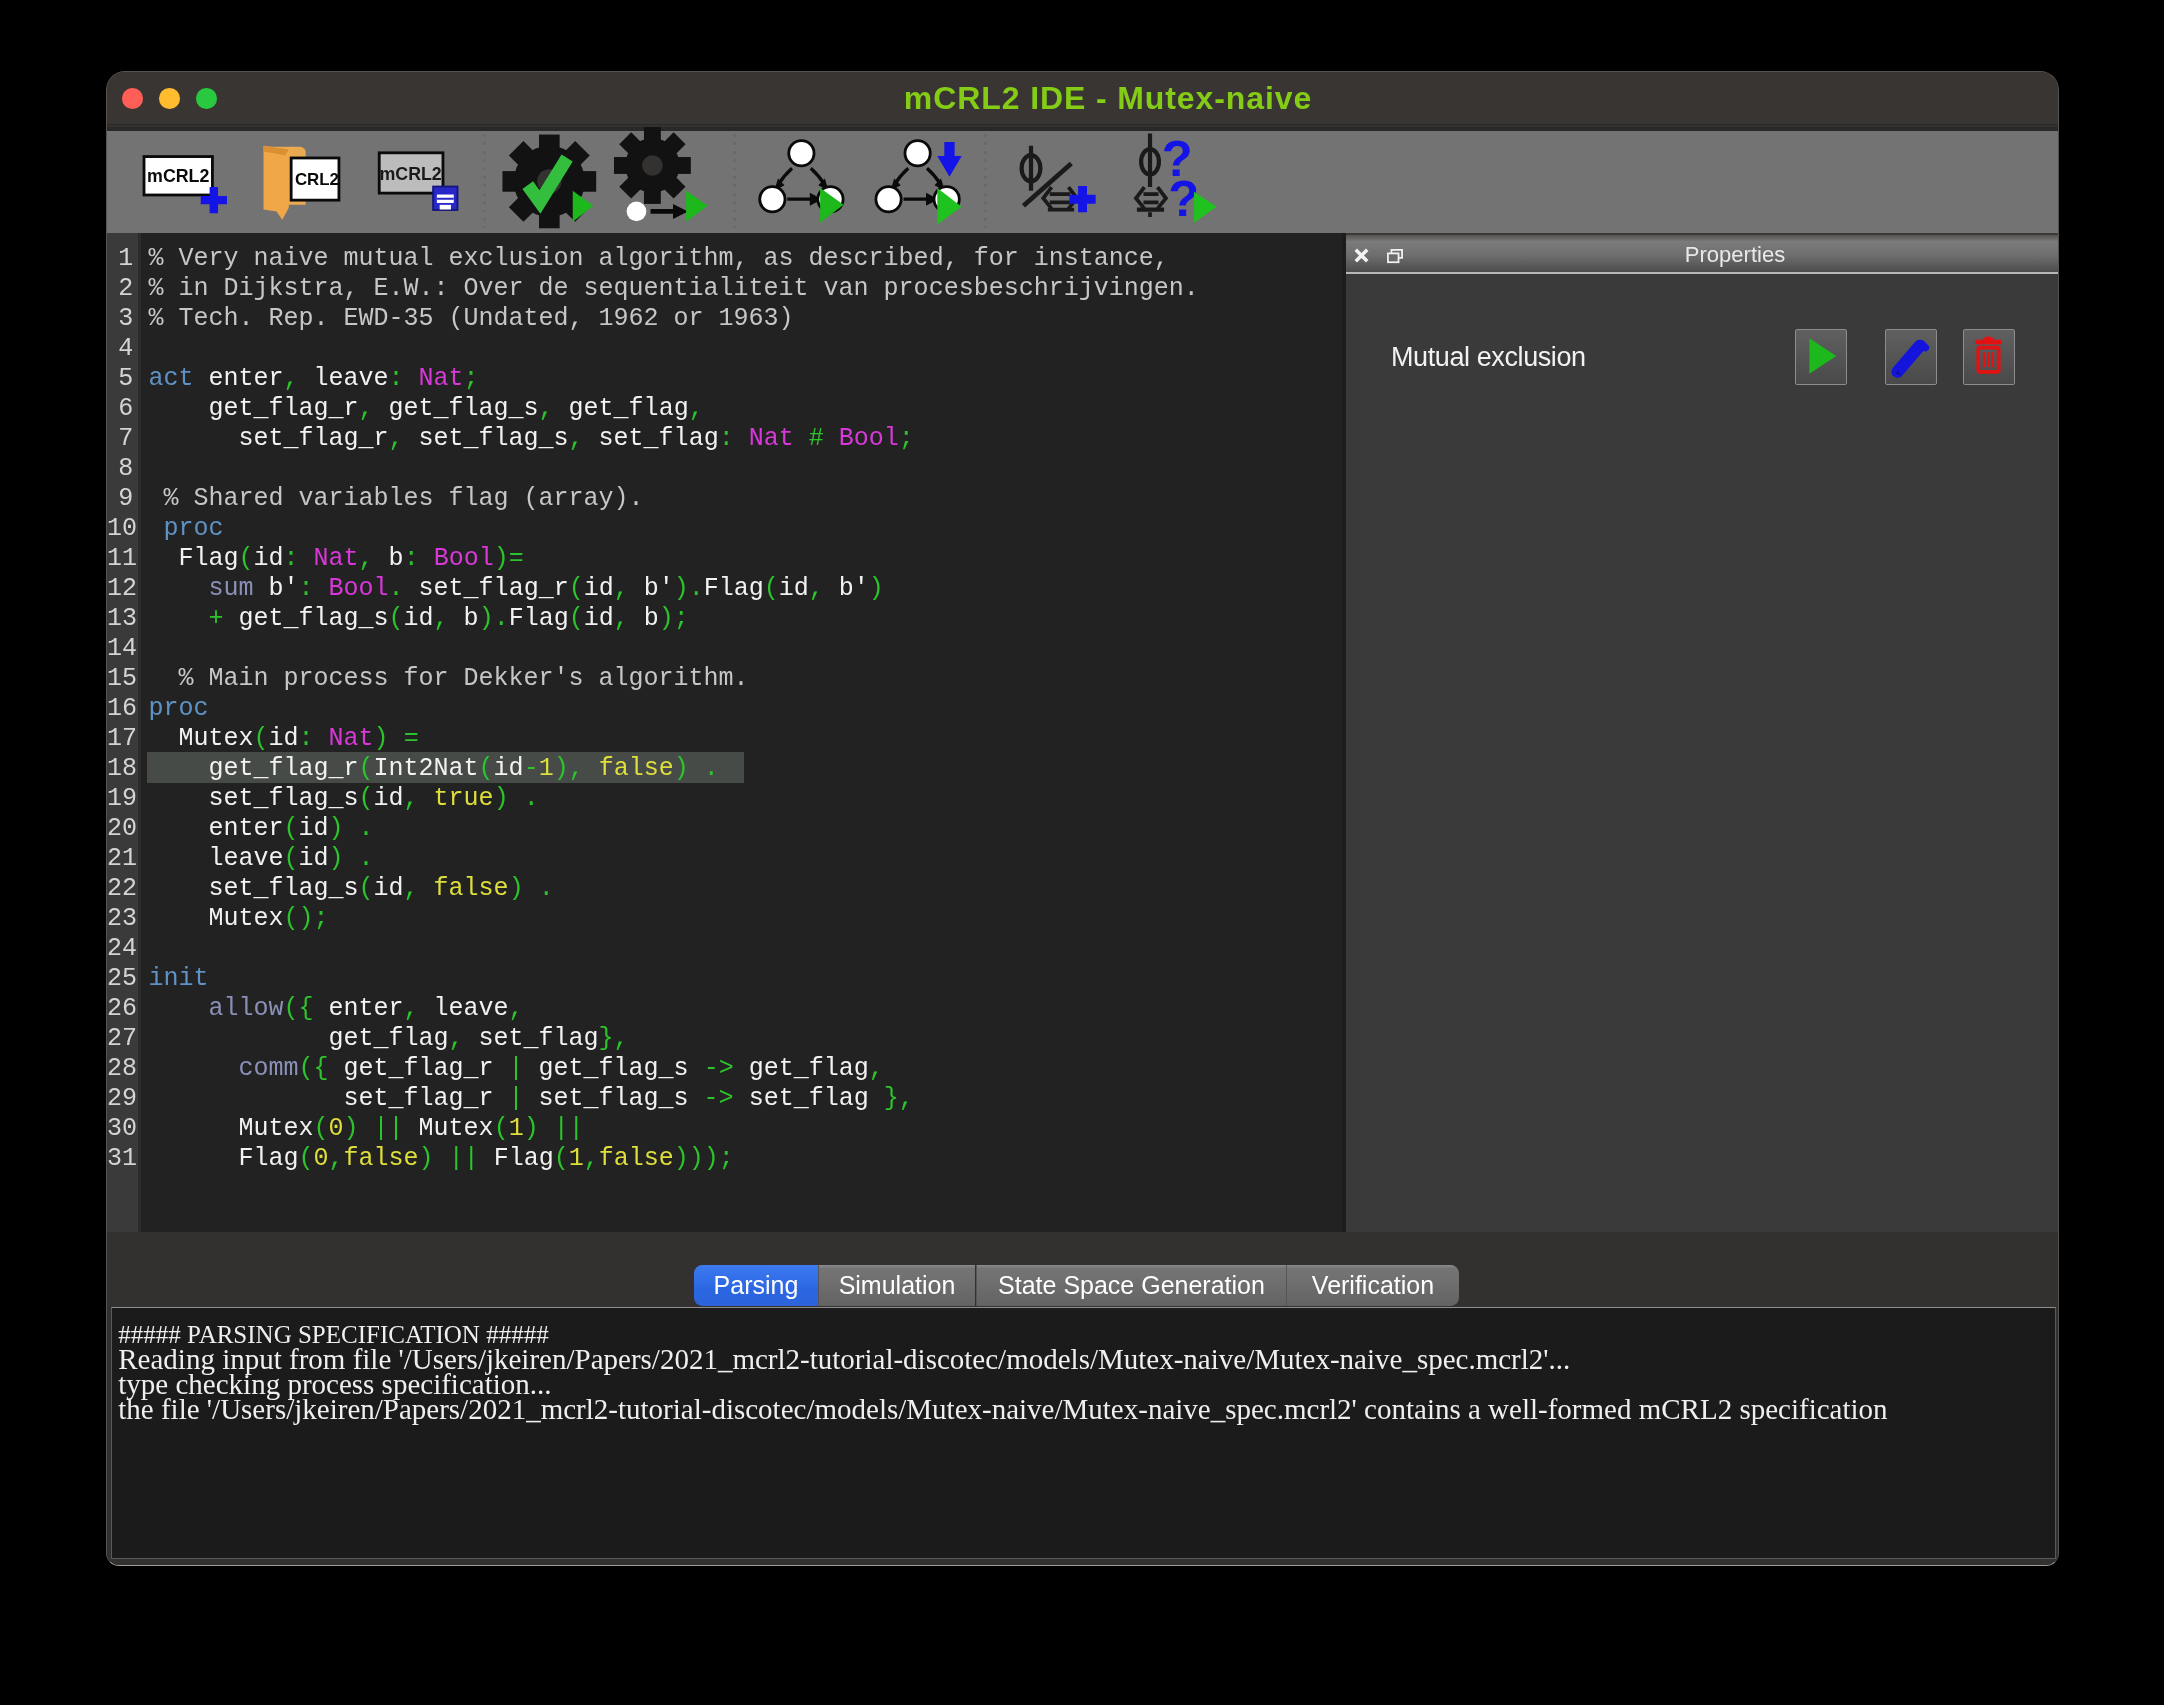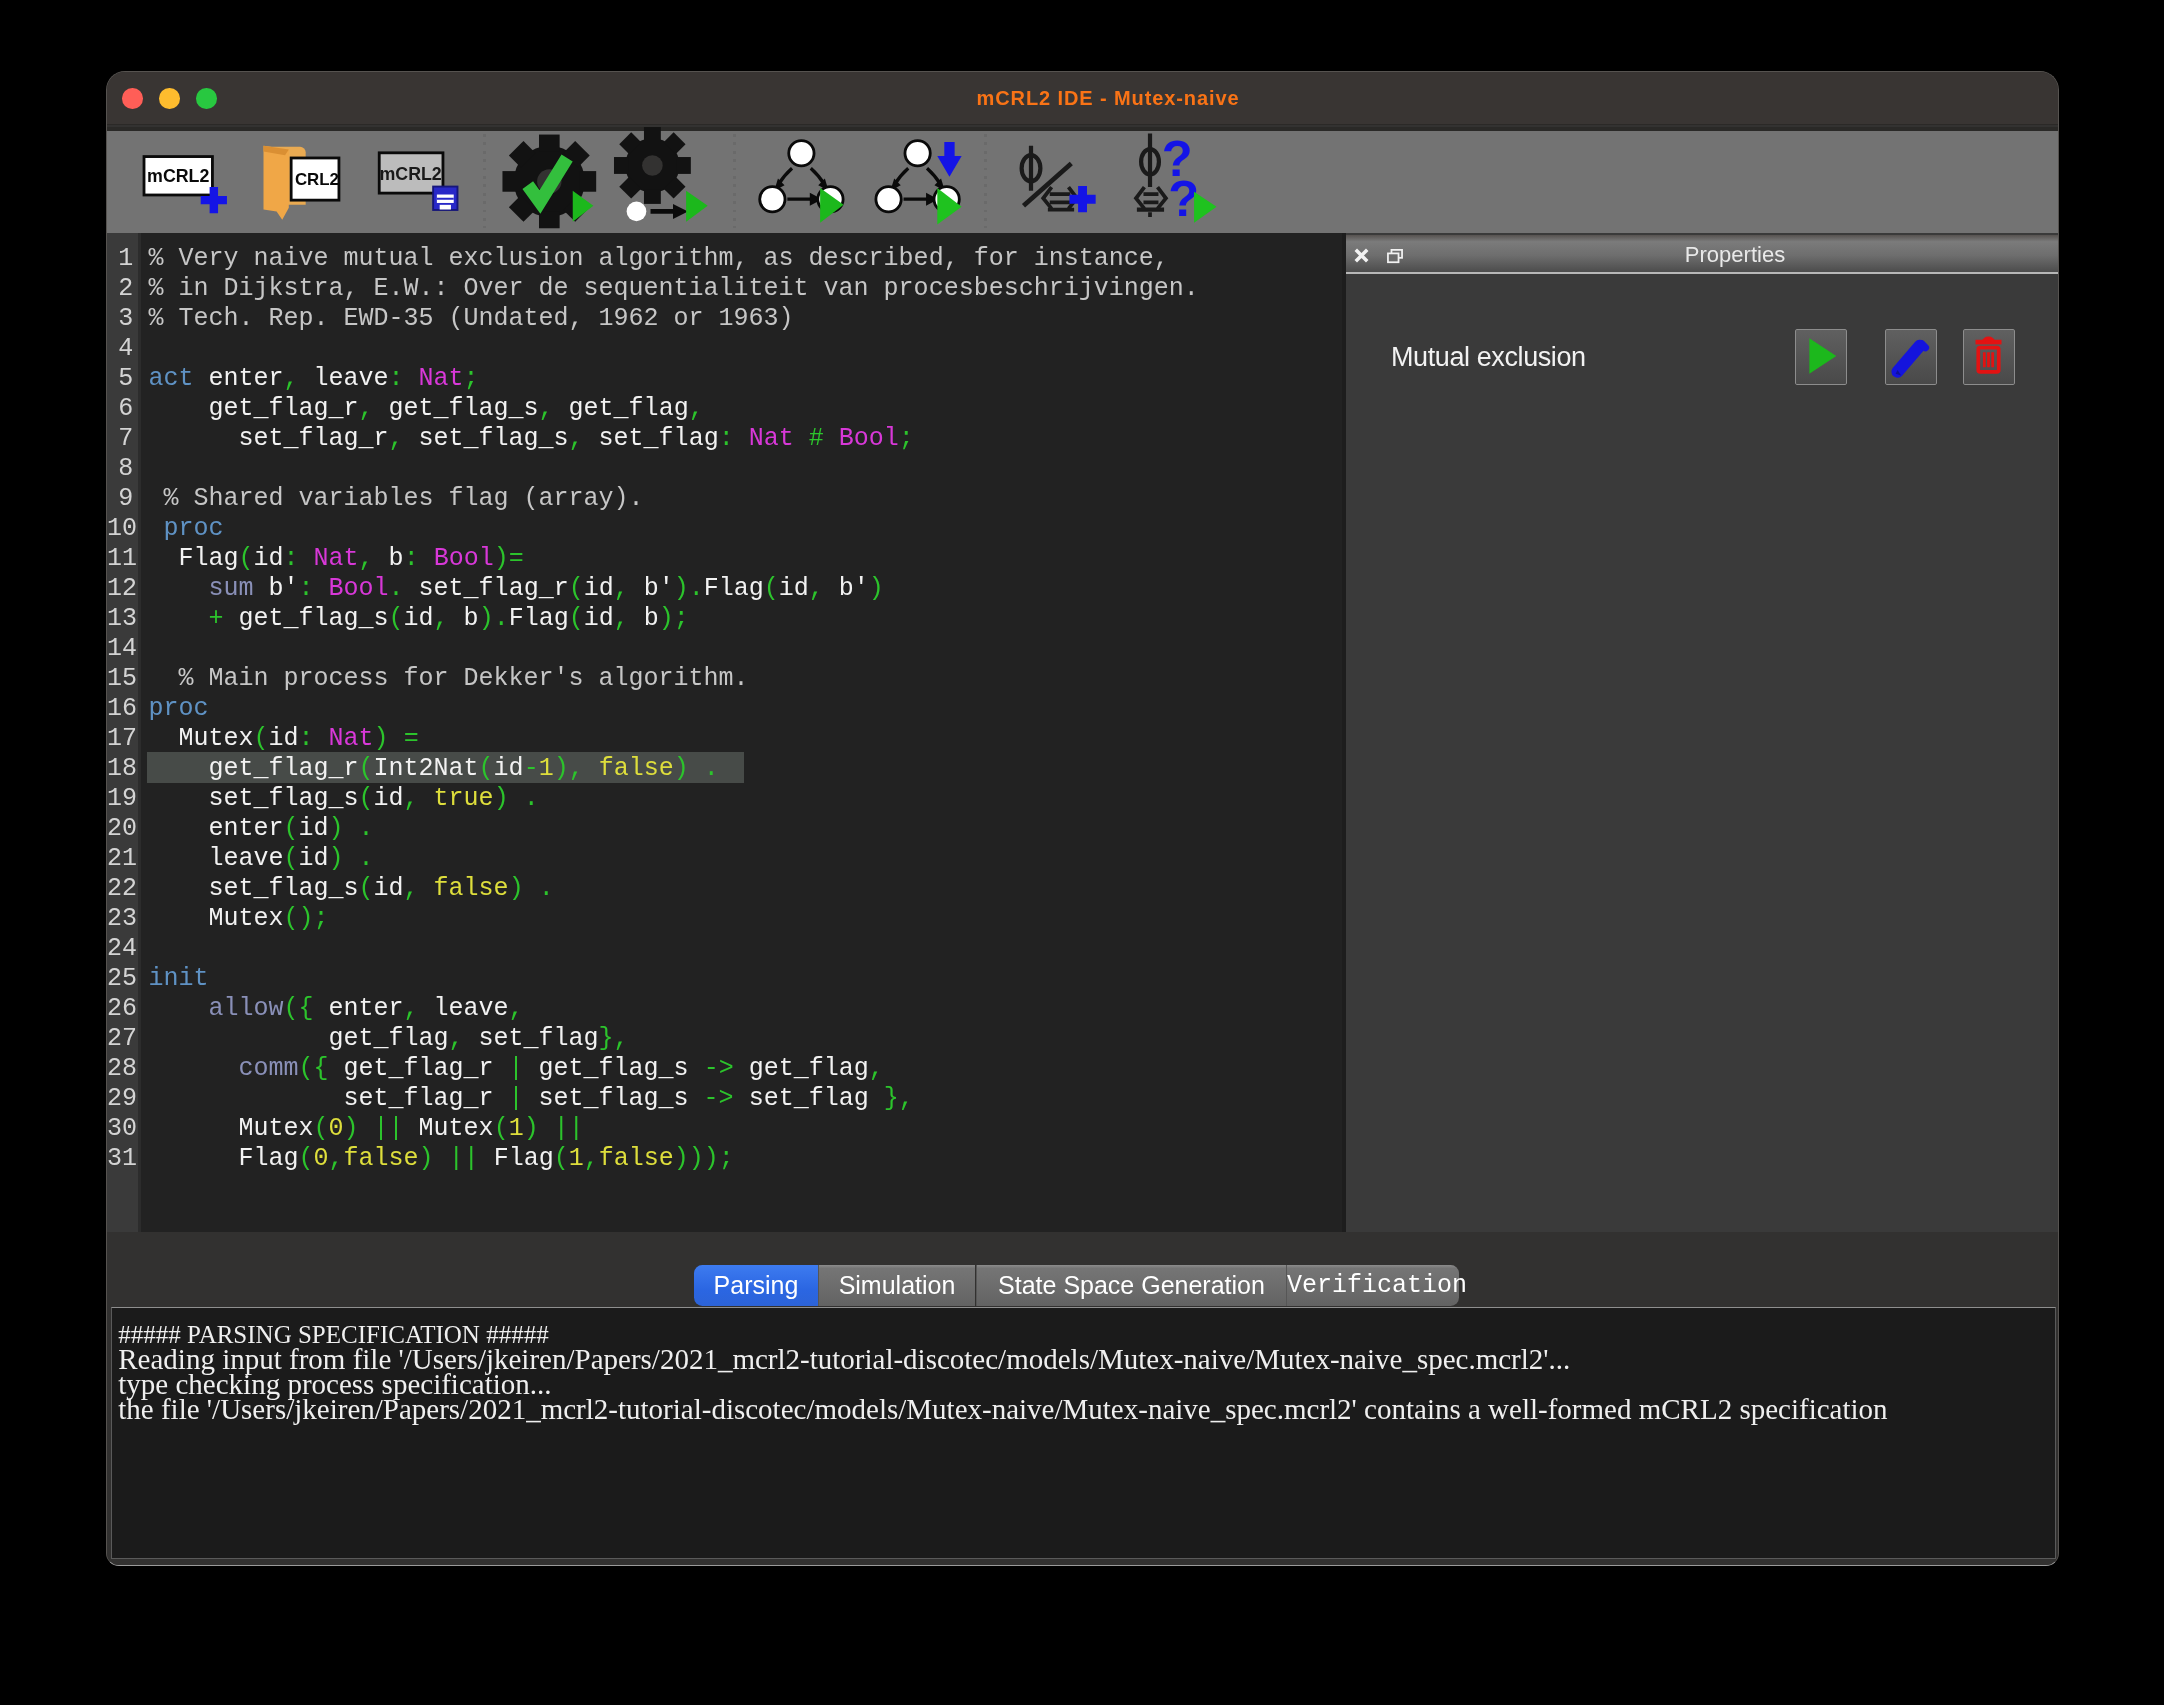--- a/index.html
+++ b/index.html
@@ -3,21 +3,21 @@
 <meta charset="utf-8">
 <style>
   html,body{margin:0;padding:0;background:#000;width:2164px;height:1705px;overflow:hidden;}
   *{box-sizing:border-box;}
   .win{position:absolute;left:106px;top:71px;width:1953px;height:1495px;background:#333231;
        border-radius:19px 19px 13px 13px;border:0.9px solid #565350;border-bottom:1.9px solid #9a9a9a;overflow:hidden;
        font-family:"Liberation Sans",sans-serif;}
   .titlebar{position:absolute;left:0;top:0;width:100%;height:53px;background:#393533;border-bottom:1.9px solid #2b2927;}
   .tl{position:absolute;top:16px;width:20.6px;height:20.6px;border-radius:50%;}
   .title{position:absolute;top:0;left:0;width:100%;height:53px;line-height:53px;text-align:center;
-         color:#f97316;font-size:20px;font-weight:bold;letter-spacing:0.9px;text-indent:51px;}
+         color:#84cc16;font-size:32px;font-weight:bold;letter-spacing:0.9px;text-indent:51px;}
   .toolbar{position:absolute;left:0;top:55px;width:100%;height:106px;background:#737373;}
   .seam{position:absolute;left:0;top:0;width:100%;height:3.7px;background:#2a2927;}
   .sep{position:absolute;top:6.6px;height:94px;width:2.8px;background:repeating-linear-gradient(180deg,#6a6a6a 0 2.8px,rgba(0,0,0,0) 2.8px 8.4px);}
   .main{position:absolute;left:0;top:161px;width:100%;height:999px;background:#323130;}
   .editor{position:absolute;left:0;top:0;width:1235px;height:999px;background:#222222;}
   .gutter{position:absolute;left:0;top:0;width:34px;height:999px;background:#3a3a3a;border-right:3.7px solid #2c2c2c;}
   .code,.gutter{font-family:"Liberation Mono",monospace;font-size:25px;line-height:30px;white-space:pre;}
   .gutter{color:#d4d4d4;text-align:right;padding:10.8px 4.7px 0 0;}
   .code{position:absolute;left:37px;top:0;width:1197px;height:999px;color:#f2f2f2;padding:10.8px 0 0 4.5px;}
   .hl{position:absolute;left:40px;top:519px;width:597px;height:31px;background:#474b48;}
@@ -279,20 +279,20 @@
               <path d="M21.5 24 v16 M26 24 v16 M30.5 24 v16" stroke-width="3"></path>
             </g>
           </svg>
       </div>
     </div>
   </div>
   <div class="console">
     <div class="contab" style="left:587px;width:124px;background:linear-gradient(180deg,#3d7bf0 0%,#2b66e2 60%,#2c63d8 100%);border-radius:8.4px 0 0 8.4px;">Parsing</div>
     <div class="contab" style="left:711px;width:157px;background:linear-gradient(180deg,#8c8c8c 0%,#757575 8%,#6b6b6b 60%,#636363 100%);border-left:0.9px solid #565656;">Simulation</div>
     <div class="contab" style="left:869px;width:310px;background:linear-gradient(180deg,#8c8c8c 0%,#757575 8%,#6b6b6b 60%,#636363 100%);border-left:0.9px solid #565656;">State Space Generation</div>
-    <div class="contab" style="left:1179px;width:173px;background:linear-gradient(180deg,#8c8c8c 0%,#757575 8%,#6b6b6b 60%,#636363 100%);border-left:0.9px solid #565656;border-radius:0 8.4px 8.4px 0;font-family:Liberation Mono, monospace;">Verification</div>
+    <div class="contab" style="left:1179px;width:173px;background:linear-gradient(180deg,#8c8c8c 0%,#757575 8%,#6b6b6b 60%,#636363 100%);border-left:0.9px solid #565656;border-radius:0 8.4px 8.4px 0;">Verification</div>
     <div class="contxt"><span style="font-size:25px;">##### PARSING SPECIFICATION #####</span>
 Reading input from file '/Users/jkeiren/Papers/2021_mcrl2-tutorial-discotec/models/Mutex-naive/Mutex-naive_spec.mcrl2'...
 type checking process specification...
 the file '/Users/jkeiren/Papers/2021_mcrl2-tutorial-discotec/models/Mutex-naive/Mutex-naive_spec.mcrl2' contains a well-formed mCRL2 specification</div>
   </div>
 </div>
 
 
 </body></html>

